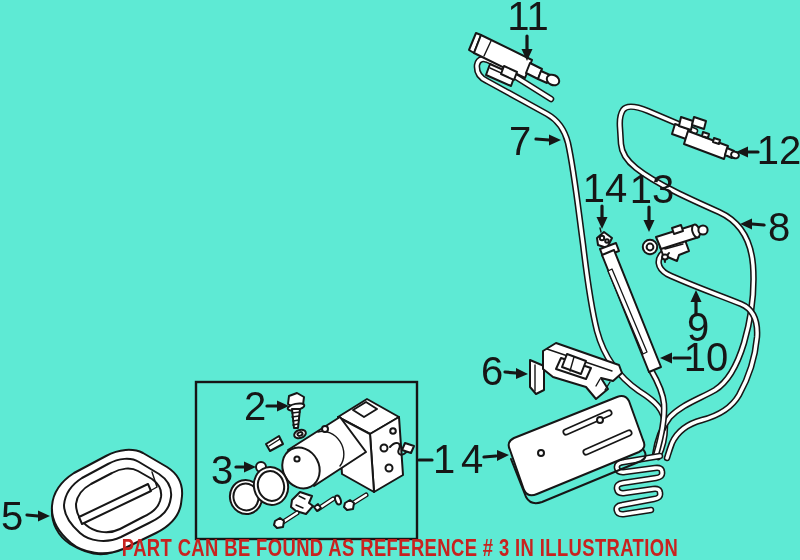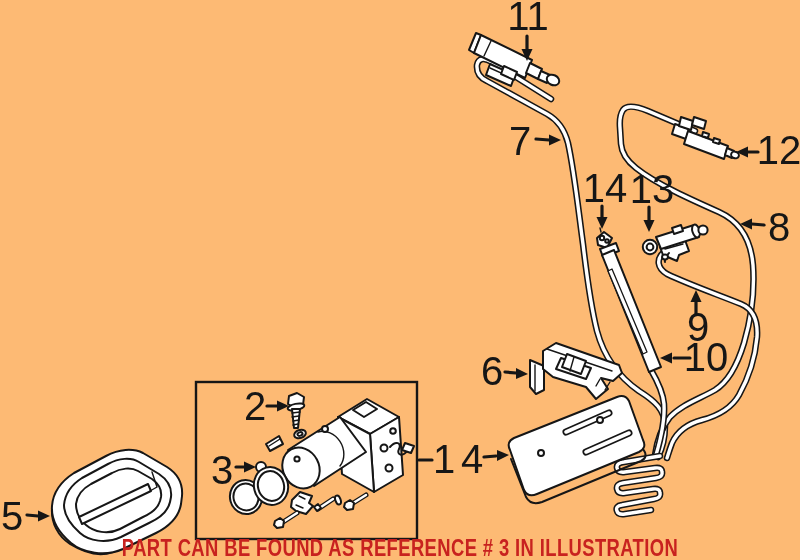--- a/index.html
+++ b/index.html
@@ -1,16 +1,16 @@
 <!DOCTYPE html>
 <html><head>
 <meta charset="utf-8">
 <style>
   html,body{margin:0;padding:0;background:#ffffff;}
-  .page{position:relative;width:800px;height:560px;background:#fdba74;overflow:hidden;
+  .page{position:relative;width:800px;height:560px;background:#5eead4;overflow:hidden;
         font-family:"Liberation Sans",sans-serif;}
   .page svg{position:absolute;left:0;top:0;}
   
   .ln{stroke:#161616;stroke-width:2;fill:#ffffff;stroke-linejoin:round;stroke-linecap:round;}
   .ln-open{stroke:#161616;stroke-width:2;fill:none;stroke-linejoin:round;stroke-linecap:round;}
   .thin{stroke:#161616;stroke-width:1.4;fill:none;stroke-linecap:round;}
   .tube-o{stroke:#161616;stroke-width:6.5;fill:none;stroke-linejoin:round;stroke-linecap:round;}
   .tube-i{stroke:#ffffff;stroke-width:3.4;fill:none;stroke-linejoin:round;stroke-linecap:round;}
   .slot-o{stroke:#161616;stroke-width:7;fill:none;stroke-linecap:round;}
   .slot-i{stroke:#ffffff;stroke-width:3.6;fill:none;stroke-linecap:round;}

